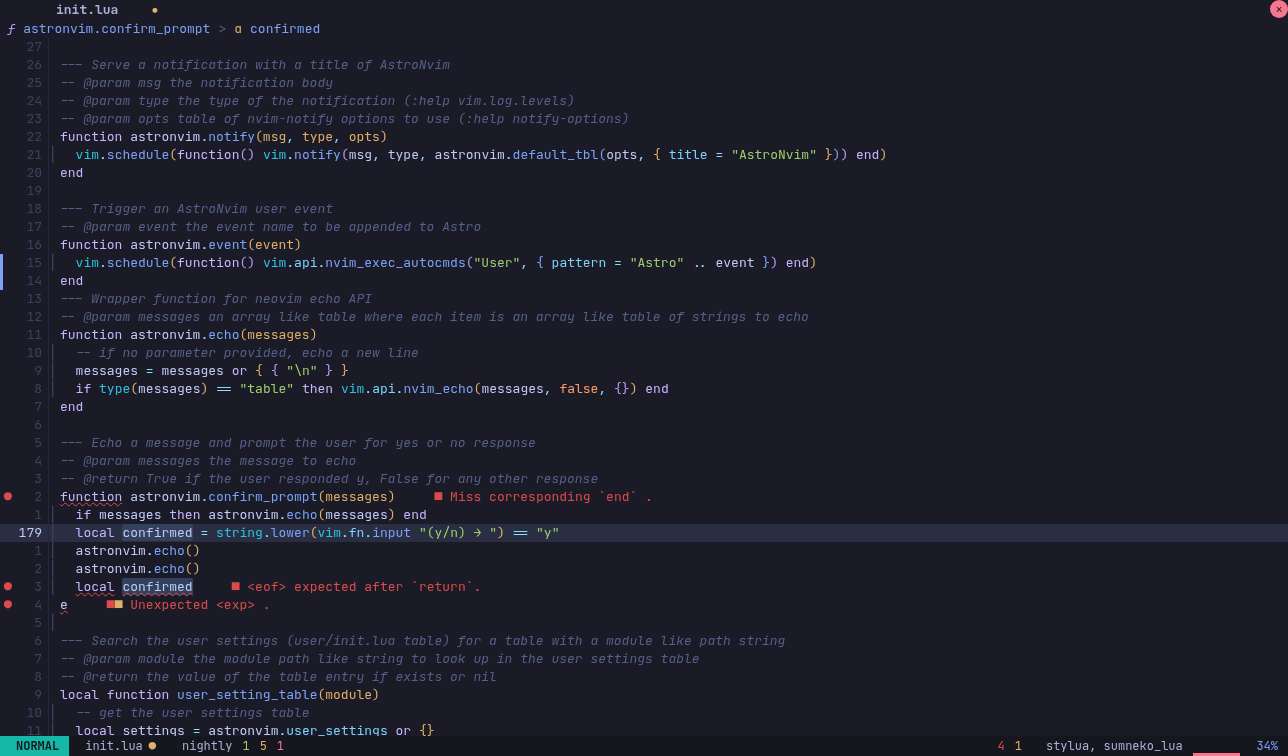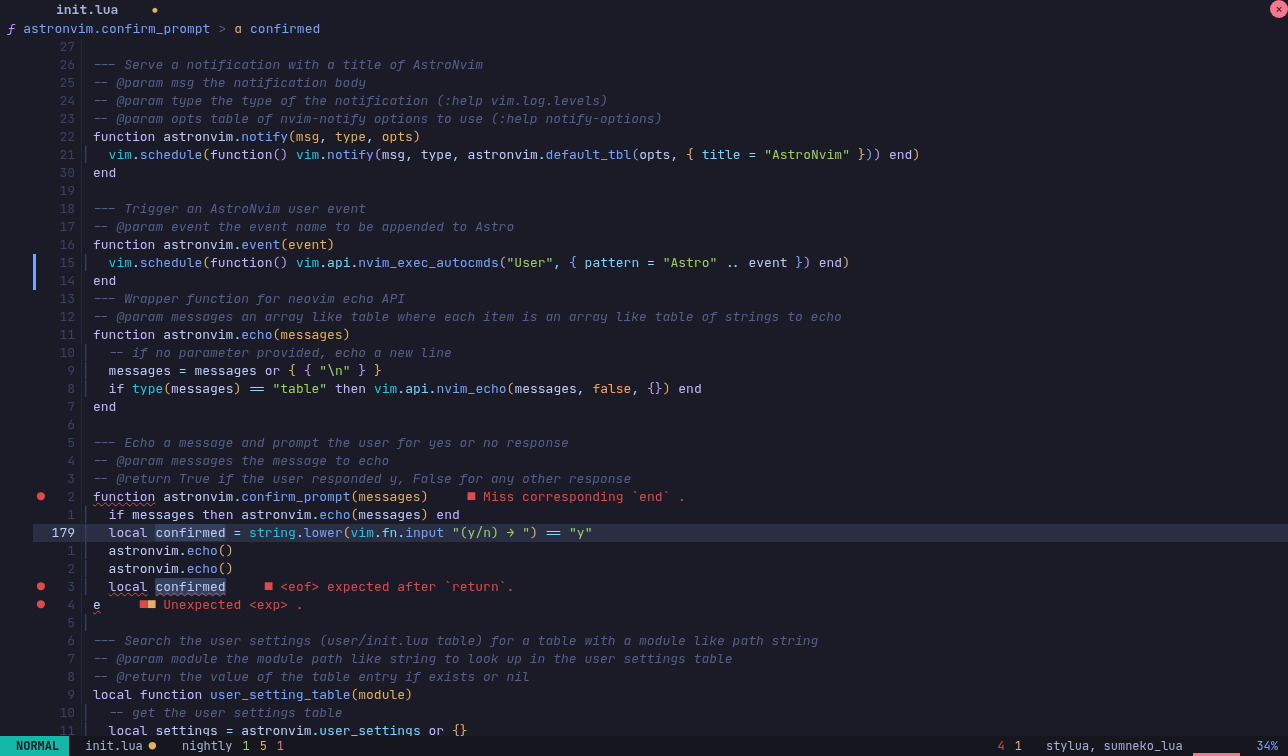--- a/index.html
+++ b/index.html
@@ -56,21 +56,20 @@
 .breadcrumb .fn-icon { color: #bb9af7; font-style: italic; font-size: 12px; }
 .breadcrumb .sep { color: #565f89; }
 .breadcrumb .greek { color: #e0af68; }
 .editor {
   position: absolute;
   top: 38px;
   left: 0;
   right: 0;
   bottom: 20px;
   overflow: hidden;
-  margin-left: 33px;
 }
 .line {
   display: flex;
   height: 18px;
   white-space: pre;
 }
 .gutter-sign {
   width: 16px;
   text-align: center;
   flex-shrink: 0;
@@ -215,21 +214,21 @@
 <div class="line"><span class="gutter-sign"></span><span class="gutter-num">25</span><span class="fold-col"></span><span class="code"><span class="comment">-- @param msg the notification body</span></span></div>
 
 <div class="line"><span class="gutter-sign"></span><span class="gutter-num">24</span><span class="fold-col"></span><span class="code"><span class="comment">-- @param type the type of the notification (:help vim.log.levels)</span></span></div>
 
 <div class="line"><span class="gutter-sign"></span><span class="gutter-num">23</span><span class="fold-col"></span><span class="code"><span class="comment">-- @param opts table of nvim-notify options to use (:help notify-options)</span></span></div>
 
 <div class="line"><span class="gutter-sign"></span><span class="gutter-num">22</span><span class="fold-col"></span><span class="code"><span class="kw">function</span> <span class="id">astronvim</span><span class="punct">.</span><span class="fn">notify</span><span class="brace1">(</span><span class="param">msg</span><span class="punct">,</span> <span class="param">type</span><span class="punct">,</span> <span class="param">opts</span><span class="brace1">)</span></span></div>
 
 <div class="line"><span class="gutter-sign"></span><span class="gutter-num">21</span><span class="fold-col">│</span><span class="code">  <span class="builtin">vim</span><span class="punct">.</span><span class="fn">schedule</span><span class="brace1">(</span><span class="kw">function</span><span class="brace2">()</span> <span class="builtin">vim</span><span class="punct">.</span><span class="fn">notify</span><span class="brace2">(</span><span class="id">msg</span><span class="punct">,</span> <span class="id">type</span><span class="punct">,</span> <span class="id">astronvim</span><span class="punct">.</span><span class="fn">default_tbl</span><span class="brace3">(</span><span class="id">opts</span><span class="punct">,</span> <span class="brace1">{</span> <span class="prop">title</span> <span class="op">=</span> <span class="str">"AstroNvim"</span> <span class="brace1">}</span><span class="brace3">)</span><span class="brace2">)</span> <span class="kw">end</span><span class="brace1">)</span></span></div>
 
-<div class="line"><span class="gutter-sign"></span><span class="gutter-num">30</span><span class="fold-col"></span><span class="code"><span class="kw">end</span></span></div>
+<div class="line"><span class="gutter-sign"></span><span class="gutter-num">20</span><span class="fold-col"></span><span class="code"><span class="kw">end</span></span></div>
 
 <div class="line"><span class="gutter-sign"></span><span class="gutter-num">19</span><span class="fold-col"></span><span class="code"></span></div>
 
 <div class="line"><span class="gutter-sign"></span><span class="gutter-num">18</span><span class="fold-col"></span><span class="code"><span class="comment">--- Trigger an AstroNvim user event</span></span></div>
 
 <div class="line"><span class="gutter-sign"></span><span class="gutter-num">17</span><span class="fold-col"></span><span class="code"><span class="comment">-- @param event the event name to be appended to Astro</span></span></div>
 
 <div class="line"><span class="gutter-sign"></span><span class="gutter-num">16</span><span class="fold-col"></span><span class="code"><span class="kw">function</span> <span class="id">astronvim</span><span class="punct">.</span><span class="fn">event</span><span class="brace1">(</span><span class="param">event</span><span class="brace1">)</span></span></div>
 
 <div class="line"><div class="sign-left" style="height:18px;"></div><span class="gutter-sign"></span><span class="gutter-num">15</span><span class="fold-col">│</span><span class="code">  <span class="builtin">vim</span><span class="punct">.</span><span class="fn">schedule</span><span class="brace1">(</span><span class="kw">function</span><span class="brace2">()</span> <span class="builtin">vim</span><span class="punct">.</span><span class="prop">api</span><span class="punct">.</span><span class="fn">nvim_exec_autocmds</span><span class="brace2">(</span><span class="str">"User"</span><span class="punct">,</span> <span class="brace3">{</span> <span class="prop">pattern</span> <span class="op">=</span> <span class="str">"Astro"</span> <span class="op">..</span> <span class="id">event</span> <span class="brace3">}</span><span class="brace2">)</span> <span class="kw">end</span><span class="brace1">)</span></span></div>

